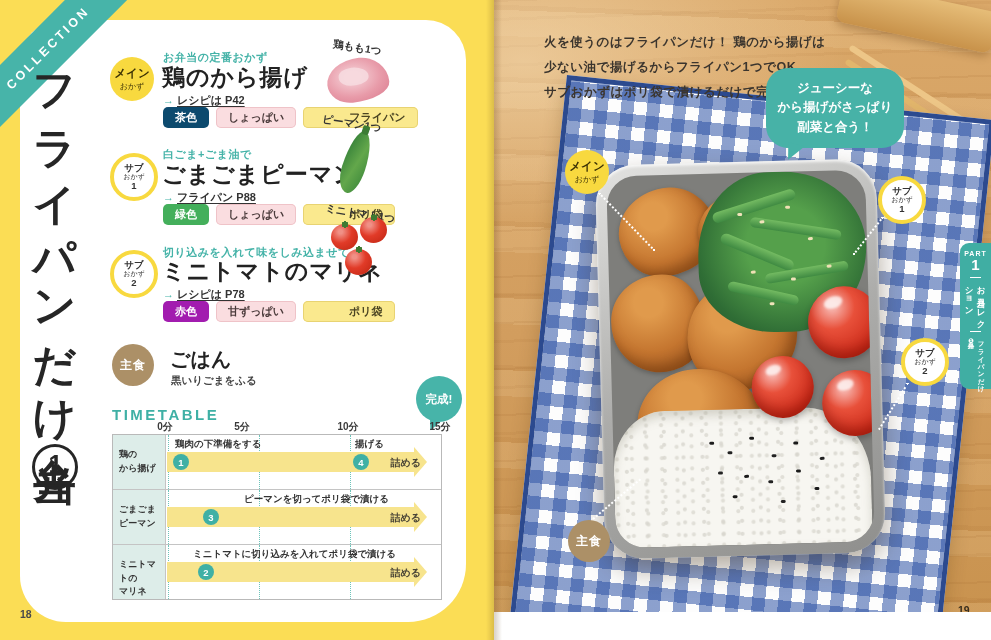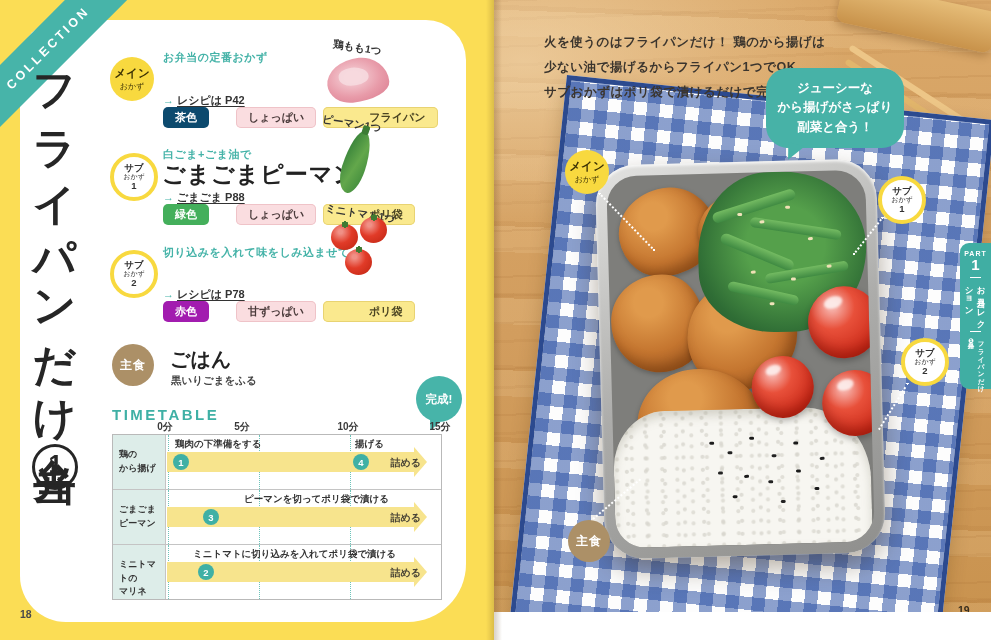--- a/index.html
+++ b/index.html
@@ -32,21 +32,21 @@
   .badge-w .b3{font-size:9.5px;font-weight:bold;}
   .lead{position:absolute;font-size:11px;font-weight:bold;color:#45B3A8;letter-spacing:0.5px;}
   .rname{position:absolute;font-size:23px;font-weight:900;color:#222;letter-spacing:1px;}
   .rlink{position:absolute;font-size:11px;font-weight:bold;color:#333;}
   .rlink .arr{color:#45B3A8;margin-right:3px;text-decoration:none;}
   .rlink u{text-underline-offset:2px;}
   .tags{position:absolute;display:flex;gap:7px;}
   .tag{height:21px;display:flex;align-items:center;justify-content:center;border-radius:5px;
        font-size:11px;font-weight:bold;padding:0 12px;white-space:nowrap;}
   .t-brown{background:#0c4a6e;color:#fff;}
-  .t-pink{background:#FADDE0;color:#4a3a3a;box-shadow:inset 0 0 0 1px #EFC3C8;margin-left:20px;}
+  .t-pink{background:#FADDE0;color:#4a3a3a;box-shadow:inset 0 0 0 1px #EFC3C8;}
   .t-yel{background:#FAE98E;color:#4a4422;box-shadow:inset 0 0 0 1px #E8D372;padding-left:46px;}
   .t-green{background:#44AF5B;color:#fff;}
   .t-red{background:#a21caf;color:#fff;}
   .pcap{position:absolute;font-size:10.5px;font-weight:bold;color:#333;transform:rotate(9deg);white-space:nowrap;}
 
   
   .ph-meat{position:absolute;left:327px;top:58px;width:62px;height:44px;transform:rotate(-6deg);
            background:radial-gradient(ellipse at 42% 42%,#F4CBD2 12%,#E89BA9 55%,#DE8496 85%);
            border-radius:55% 45% 62% 38%/55% 60% 40% 45%;}
   .ph-meat:after{content:"";position:absolute;left:12px;top:9px;width:30px;height:18px;
@@ -158,51 +158,53 @@
   <div class="ribbon">
     <span>COLLECTION</span>
   </div>
   <div class="vtitle"><span>フライパンだけ弁当</span><span class="circ1">1</span></div>
 
   <div class="badge-y" style="left:110px;top:57px;">
     <span class="b1">メイン</span>
     <span class="b2">おかず</span>
   </div>
   <div class="lead" style="left:163px;top:50px;">お弁当の定番おかず</div>
+  <div class="rname" style="left:162px;top:62px;">鶏のから揚げ</div>
   <div class="rlink" style="left:163px;top:93px;"><span class="arr">→</span><u>レシピは P42</u></div>
   <div class="tags" style="left:163px;top:107px;">
     <span class="tag t-brown">茶色</span>
     <span class="tag t-pink">しょっぱい</span>
     <span class="tag t-yel">フライパン</span>
   </div>
   <div class="pcap" style="left:333px;top:41px;">鶏もも1つ</div>
   <div class="ph-meat"></div>
 
   <div class="badge-w" style="left:110px;top:153px;">
     <span class="b1">サブ</span>
     <span class="b2">おかず</span>
     <span class="b3">1</span>
   </div>
   <div class="lead" style="left:163px;top:147px;">白ごま+ごま油で</div>
   <div class="rname" style="left:162px;top:159px;">ごまごまピーマン</div>
-  <div class="rlink" style="left:163px;top:190px;"><span class="arr">→</span><u>ごまごま P88</u></div>
+  <div class="rlink" style="left:163px;top:190px;"><span class="arr">→</span><u>フライパン P88</u></div>
   <div class="tags" style="left:163px;top:204px;">
     <span class="tag t-green">緑色</span>
     <span class="tag t-pink">しょっぱい</span>
     <span class="tag t-yel">ポリ袋</span>
   </div>
   <div class="pcap" style="left:322px;top:117px;">ピーマン1つ</div>
   <div class="ph-pep"></div>
 
   <div class="badge-w" style="left:110px;top:250px;">
     <span class="b1">サブ</span>
     <span class="b2">おかず</span>
     <span class="b3">2</span>
   </div>
   <div class="lead" style="left:163px;top:245px;">切り込みを入れて味をしみ込ませて</div>
+  <div class="rname" style="left:162px;top:256px;">ミニトマトのマリネ</div>
   <div class="rlink" style="left:163px;top:287px;"><span class="arr">→</span><u>レシピは P78</u></div>
   <div class="tags" style="left:163px;top:301px;">
     <span class="tag t-red">赤色</span>
     <span class="tag t-pink">甘ずっぱい</span>
     <span class="tag t-yel">ポリ袋</span>
   </div>
   <div class="pcap" style="left:325px;top:207px;">ミニトマト1つ</div>
   <div class="tomato-s" style="left:331px;top:224px;"></div>
   <div class="tomato-s" style="left:360px;top:217px;"></div>
   <div class="tomato-s" style="left:345px;top:249px;"></div>

